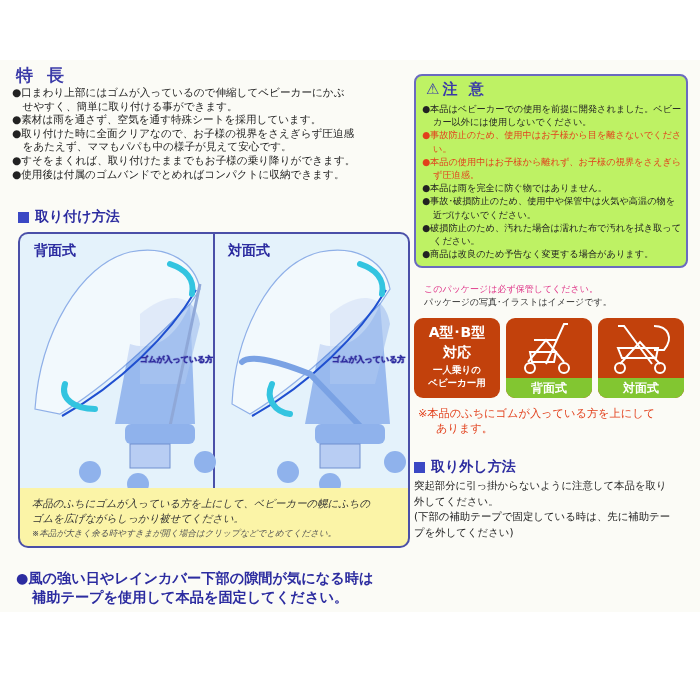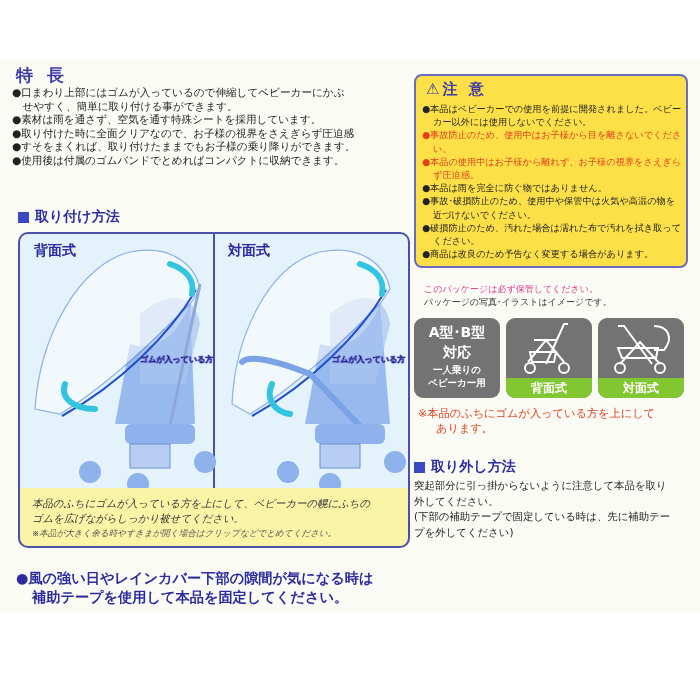--- a/index.html
+++ b/index.html
@@ -27,30 +27,30 @@
             border-radius:0 0 10px 10px; background:#fbf4a7; padding:0;font-style:italic; }
   .illus-ext { left:18px; top:424px; width:388px; height:64px; border-left:2px solid #4a4fa8; border-right:2px solid #4a4fa8;
                background:#e4f2fb; overflow:hidden; }
   .yellow-text { position:absolute; left:12px; top:8px; font-size:10.4px; line-height:15px; color:#333; }
   .yellow-note { font-size:8.6px; color:#555; }
 
   .wind { left:16px; top:569px; font-size:14.2px; line-height:19px; color:#2c2ca0; font-weight:bold; }
   .wind .l2 { padding-left:16px; }
 
   
-  .caution { left:414px; top:74px; width:270px; height:190px; border:2px solid #6a6ac0; border-radius:8px; background:#fde047; }
+  .caution { left:414px; top:74px; width:270px; height:190px; border:2px solid #6a6ac0; border-radius:8px; background:#bef264; }
   .caution-title { position:absolute; left:10px; top:4px; font-size:15px; font-weight:bold; color:#3a3aa8; letter-spacing:3px; }
   .caution-list { position:absolute; left:6px; top:26px; width:262px; font-size:9.2px; line-height:13.2px; color:#222; }
   .c-item { padding-left:11px; text-indent:-11px; }
   .c-item.red { color:#e2401c; }
 
   .pkg1 { left:424px; top:283px; font-size:9px; color:#e0388a; }
   .pkg2 { left:424px; top:296px; font-size:9px; color:#333; }
 
-  .tile { top:318px; width:86px; height:80px; border-radius:9px; background:#737373; overflow:hidden; }
+  .tile { top:318px; width:86px; height:80px; border-radius:9px; background:#c2410c; overflow:hidden; }
   .tile-type { left:414px; color:#fff; text-align:center; font-weight:bold; }
   .tile-type .t1 { font-size:14px; margin-top:6px; }
   .tile-type .t2 { font-size:14px; margin-top:2px; }
   .tile-type .t3 { font-size:9.5px; line-height:11px; margin-top:2px; }
   .tile-green { position:absolute; left:0; bottom:0; width:100%; height:20px; background:#82c631; color:#fff;
                 font-weight:bold; font-size:12px; text-align:center; line-height:20px; }
   .note-red { left:418px; top:406px; font-size:11.2px; line-height:15px; color:#e2401c; }
   .note-red .l2 { padding-left:18px; }
 
   .rem-head { left:414px; top:458px; }
@@ -65,20 +65,21 @@
 <div class="abs feat-list">
   <div class="feat-item">
     <div>●口まわり上部にはゴムが入っているので伸縮してベビーカーにかぶ</div>
     <div>　せやすく、簡単に取り付ける事ができます。</div>
   </div>
   <div class="feat-item">
     <div>●素材は雨を通さず、空気を通す特殊シートを採用しています。</div>
   </div>
   <div class="feat-item">
     <div>●取り付けた時に全面クリアなので、お子様の視界をさえぎらず圧迫感</div>
+    <div>　をあたえず、ママもパパも中の様子が見えて安心です。</div>
   </div>
   <div class="feat-item">
     <div>●すそをまくれば、取り付けたままでもお子様の乗り降りができます。</div>
   </div>
   <div class="feat-item">
     <div>●使用後は付属のゴムバンドでとめればコンパクトに収納できます。</div>
   </div>
 </div>
 
 <div class="abs sec-head" style="left:18px; top:208px;">

